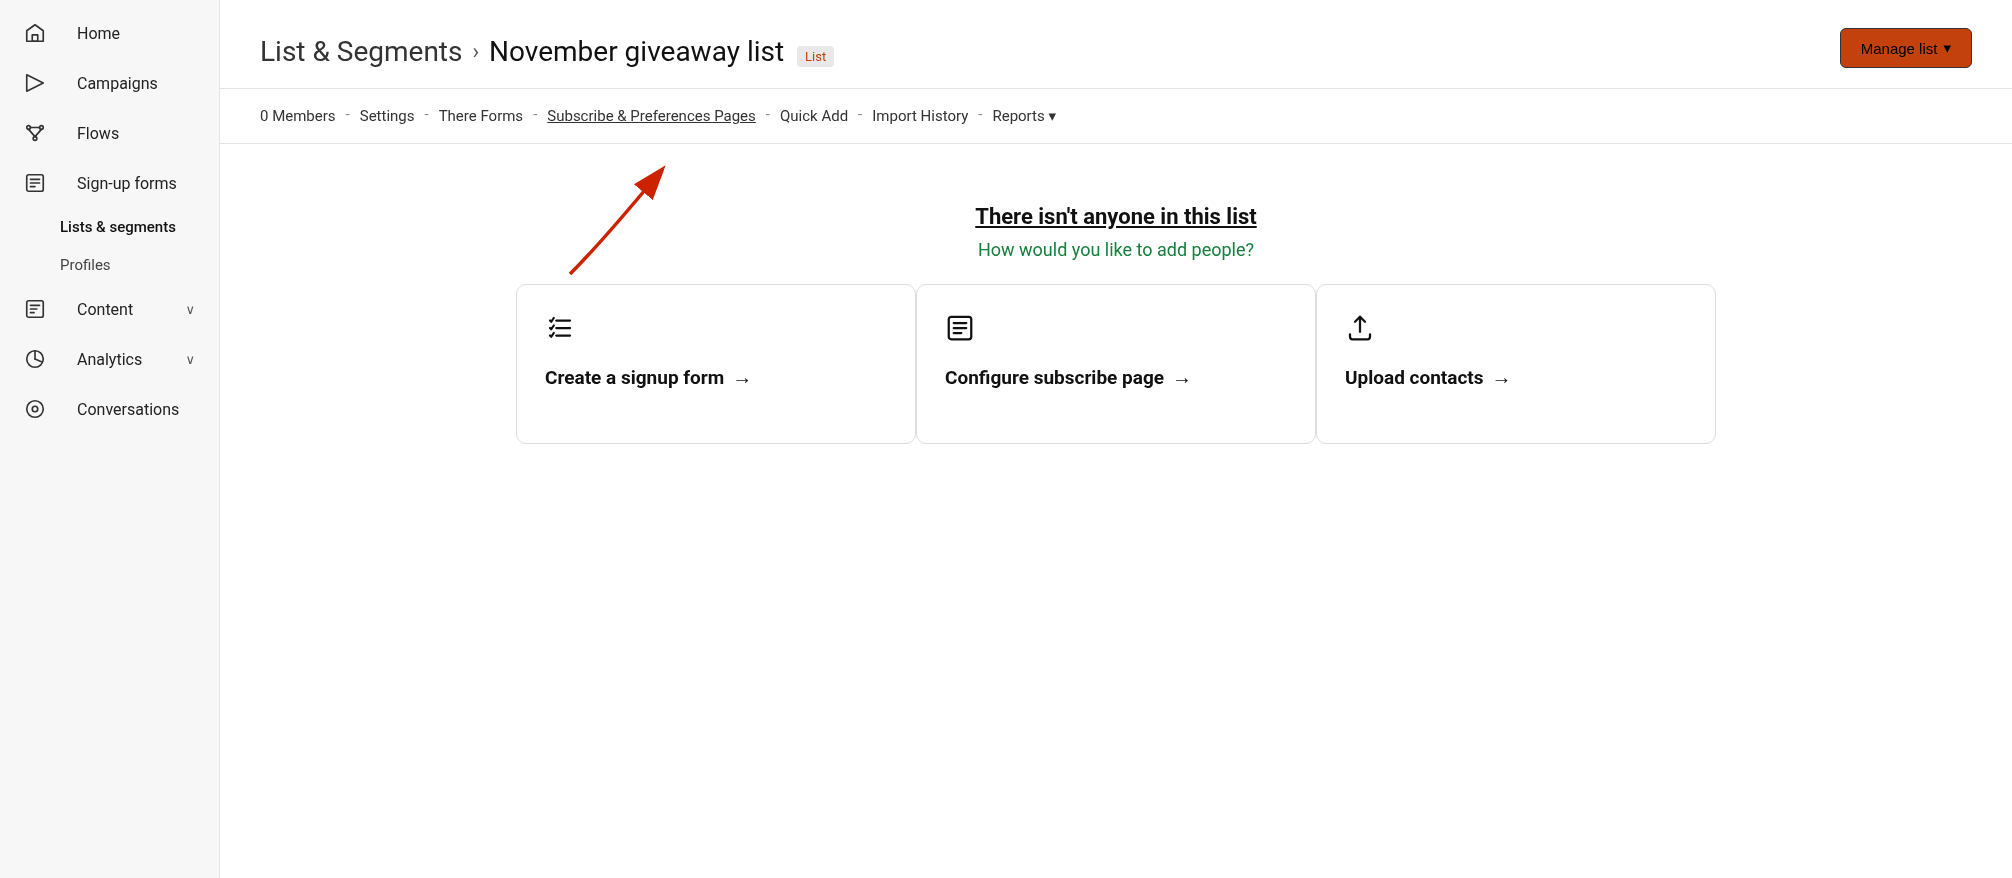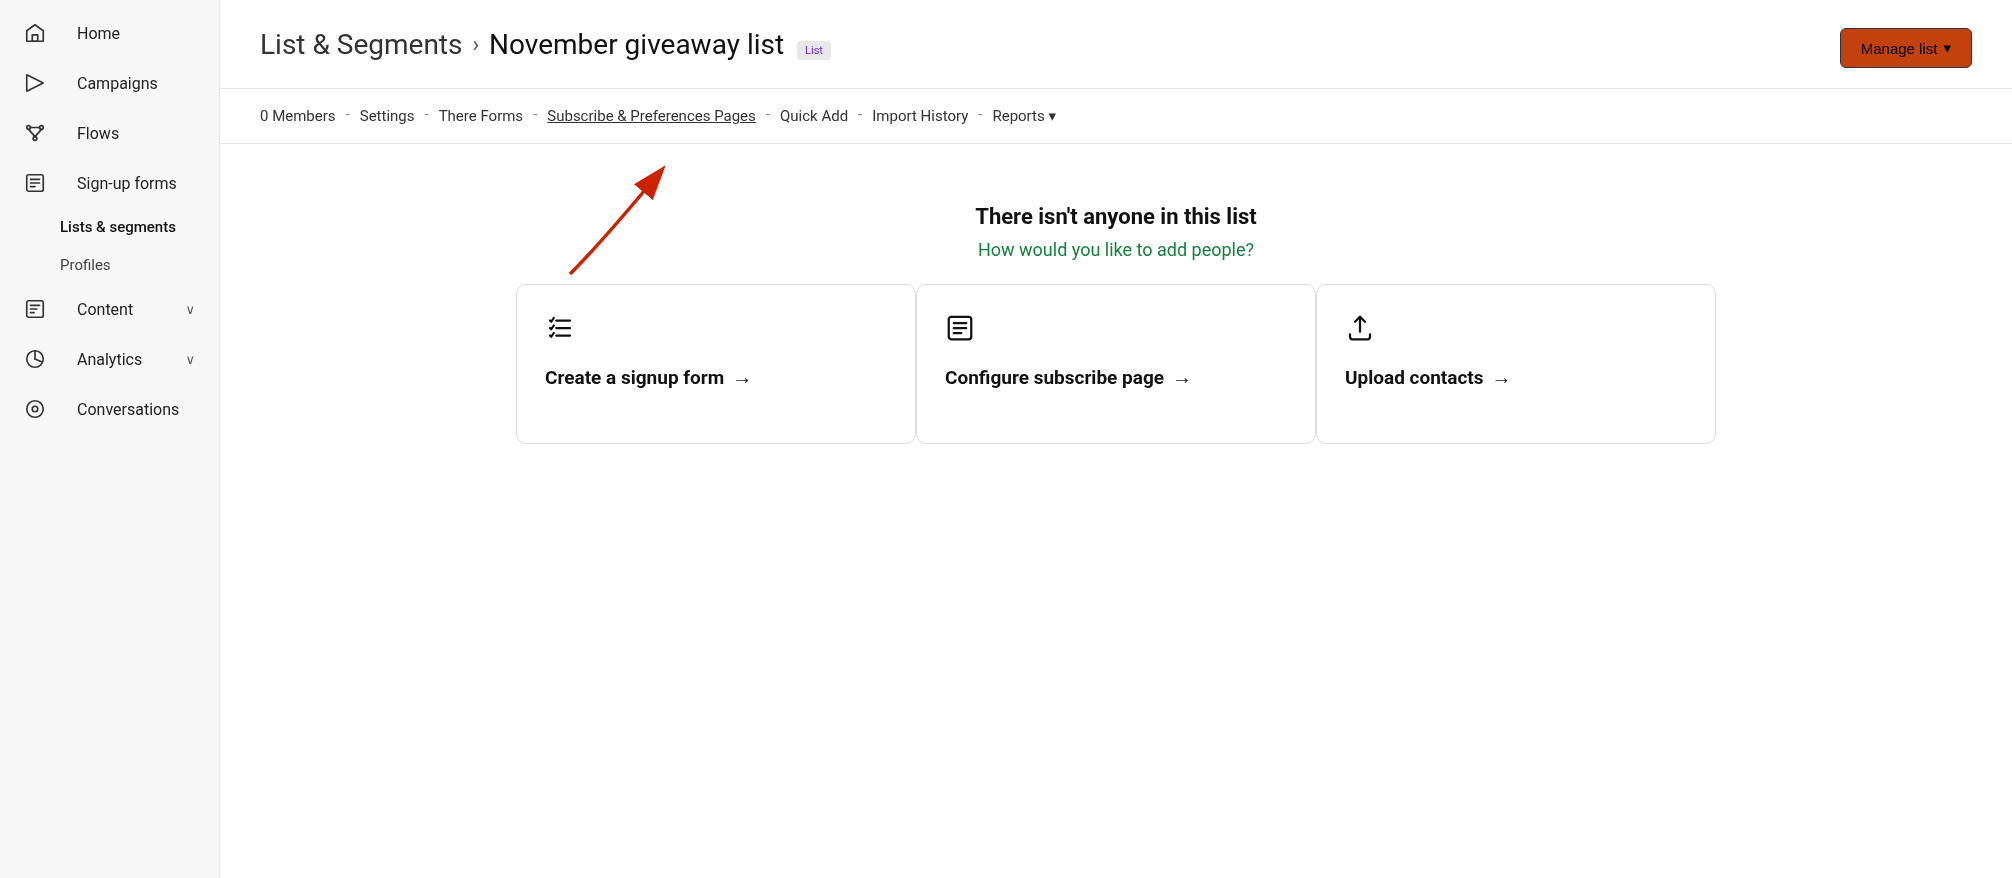--- a/index.html
+++ b/index.html
@@ -44,21 +44,21 @@
     .main {
       flex: 1;
       display: flex;
       flex-direction: column;
       overflow: auto;
     }
 
     
     .header {
       display: flex;
-      align-items: flex-start;
+      align-items: flex-end;
       justify-content: space-between;
       padding: 28px 40px 20px 40px;
       border-bottom: 1px solid #e5e5e5;
     }
     .breadcrumb {
       display: flex;
       align-items: center;
       gap: 10px;
     }
     .breadcrumb-parent {
@@ -70,22 +70,22 @@
       font-size: 22px;
       color: #555;
     }
     .breadcrumb-current {
       font-size: 28px;
       font-weight: 400;
       color: #111;
     }
     .badge {
       background: #e8e8e8;
-      color: #6d28d9;
-      font-size: 11px;
+      color: #c2410c;
+      font-size: 13px;
       padding: 3px 8px;
       border-radius: 4px;
       margin-left: 6px;
     }
     .manage-list-btn {
       border: 1.5px solid #333;
       background: #c2410c;
       border-radius: 6px;
       padding: 10px 20px;
       font-size: 15px;
@@ -147,20 +147,21 @@
       flex-direction: column;
       align-items: center;
       margin-top: 20px;
       width: 100%;
     }
     .empty-state h2 {
       font-size: 22px;
       font-weight: 700;
       color: #111;
       margin-bottom: 10px;
+      text-decoration: underline;
     }
     .empty-state p {
       font-size: 18px;
       color: #15803d;
       margin-bottom: 24px;
     }
 
     
     .cards {
       display: flex;

